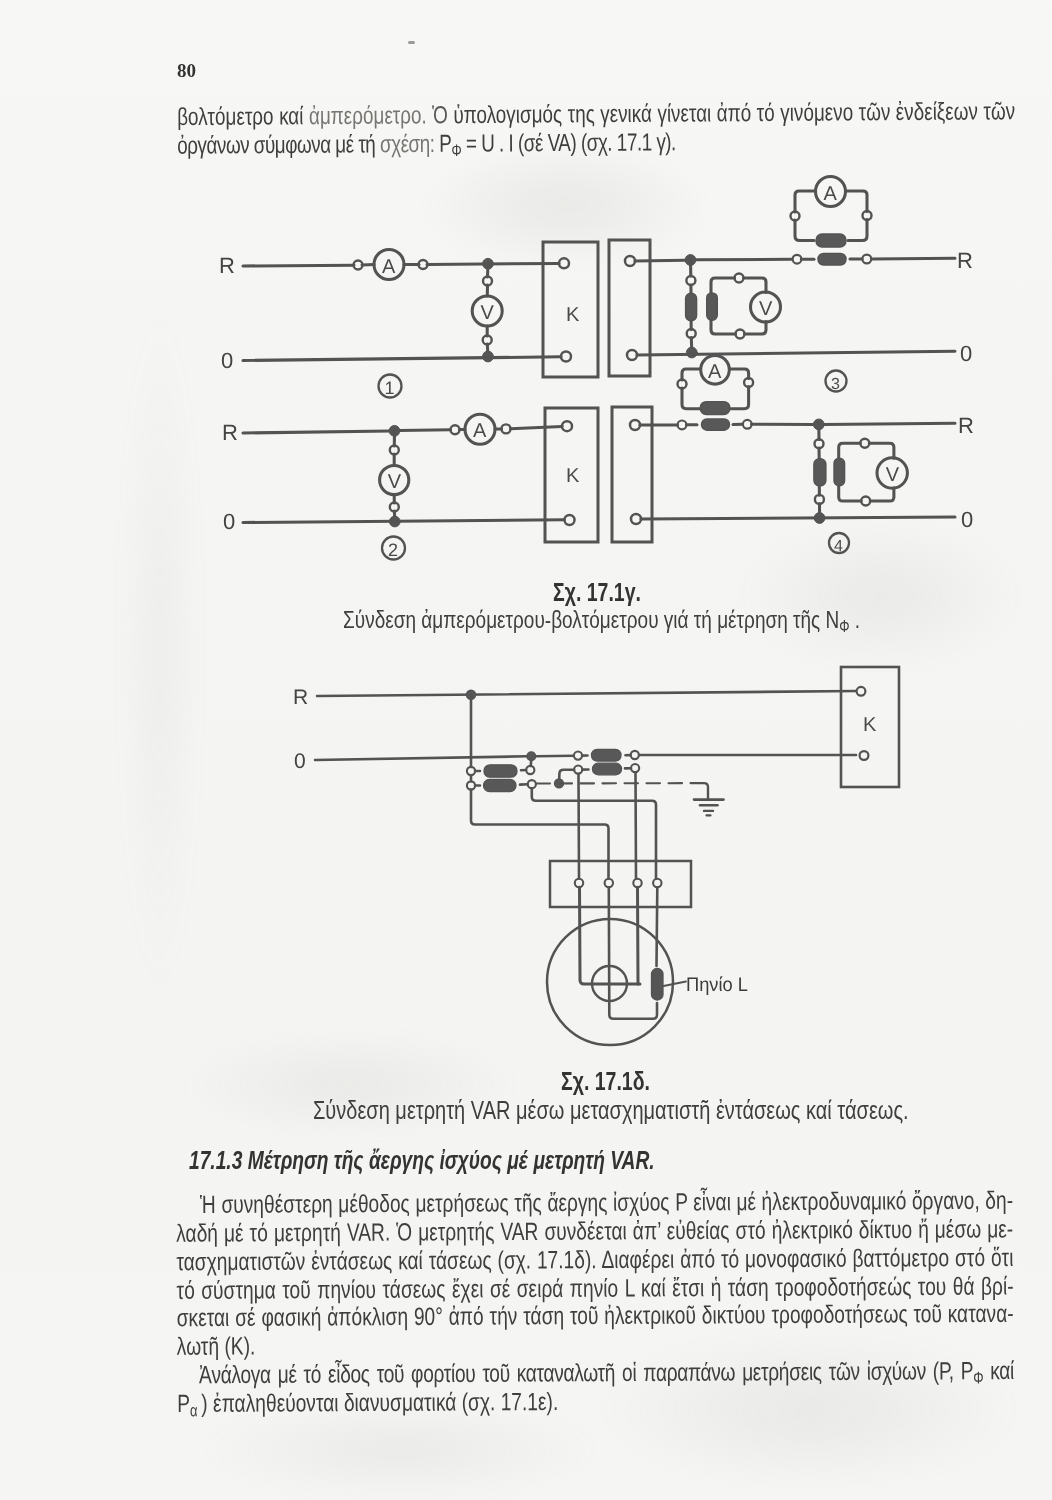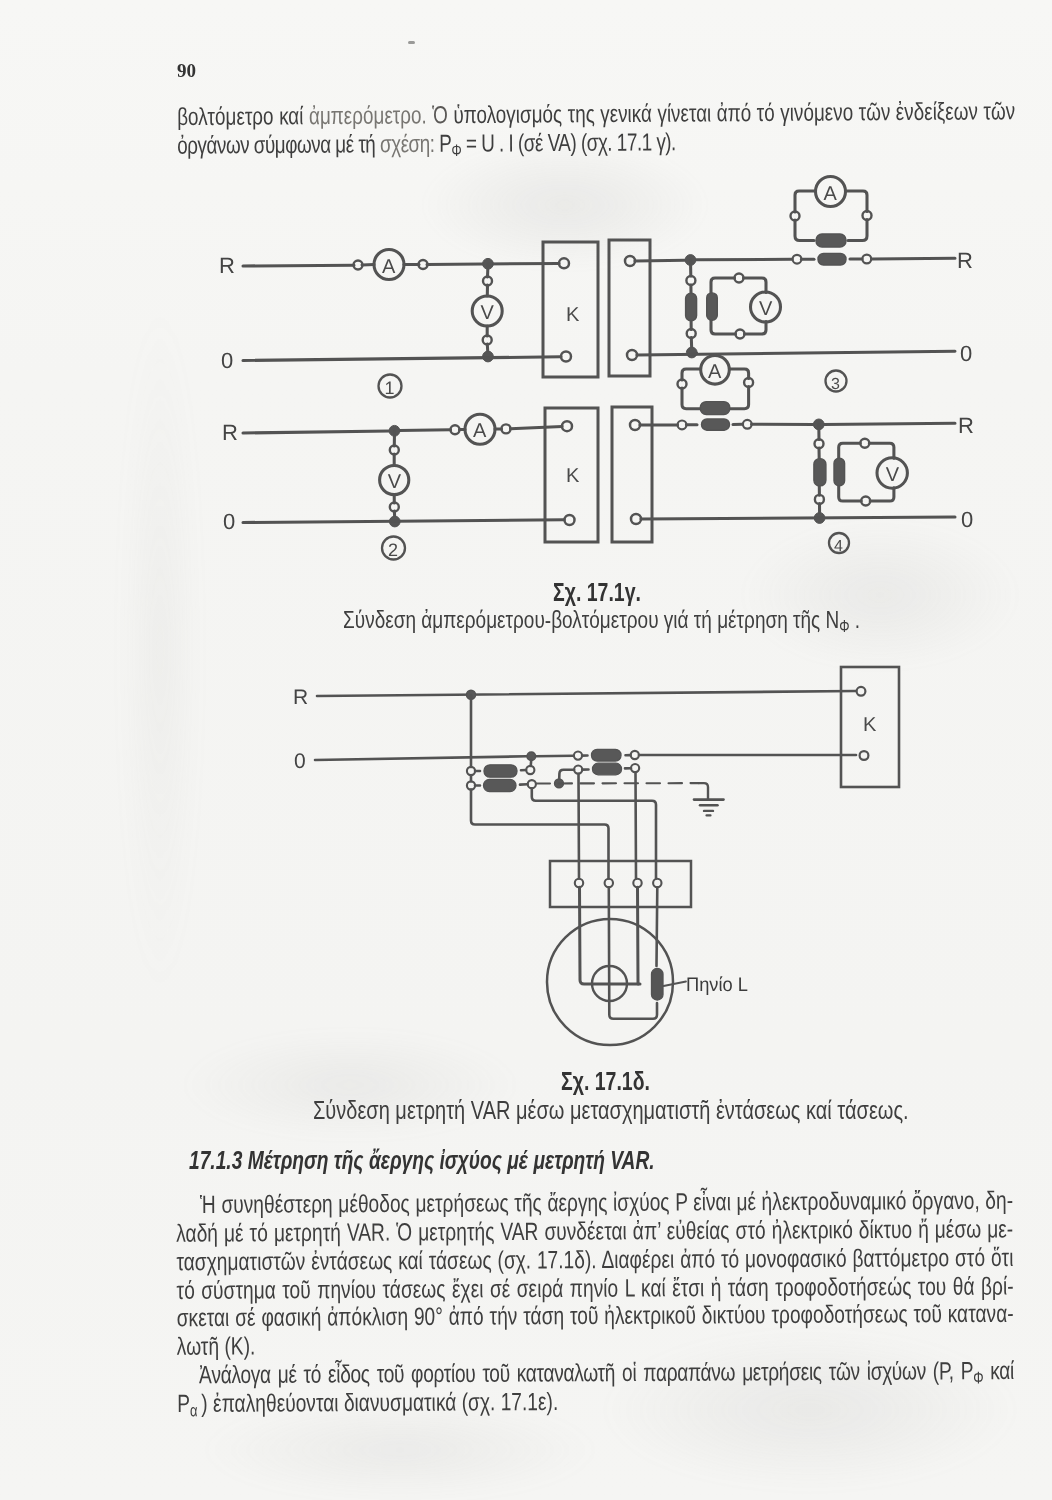--- a/index.html
+++ b/index.html
@@ -6,21 +6,21 @@
   html,body{margin:0;padding:0;}
   body{width:1052px;height:1500px;position:relative;background:linear-gradient(180deg,#f7f7f5 0%,#f5f5f3 25%,#f4f4f2 70%,#f5f5f3 100%);filter:blur(0.22px);
        font-family:"Liberation Sans",sans-serif;color:#3a3a3a;overflow:hidden;}
   .abs{position:absolute;}
   svg{position:absolute;left:0;top:0;}
   sub{font-size:68%;line-height:0;vertical-align:-0.25em;}
 </style>
 </head>
 <body>
 
-<div class="abs" style="left:177px;top:61px;font-family:'Liberation Serif',serif;font-weight:bold;font-size:19px;line-height:19px;color:#333;">90</div>
+<div class="abs" style="left:177px;top:61px;font-family:'Liberation Serif',serif;font-weight:bold;font-size:19px;line-height:19px;color:#333;">80</div>
 
 <div class="abs" style="left:177px;top:103px;width:838px;font-size:18.9px;line-height:21.5px;color:#3e3e3e;transform:rotate(-0.4deg) scaleY(1.3);transform-origin:0 0;">
   <div style="text-align:justify;text-align-last:justify;">βολτόμετρο καί <span style="color:#787672;">ἀμπερόμετρο.</span> <span style="color:#5a5856;">Ὁ</span> ὑπολογισμός της γενικά γίνεται ἀπό τό γινόμενο τῶν ἐνδείξεων τῶν</div>
   <div style="letter-spacing:-0.5px;">ὀργάνων σύμφωνα μέ τή <span style="color:#787672;">σχέση:</span> P<sub>Φ</sub> = U . I (σέ VA) (σχ. 17.1 γ).</div>
 </div>
 
 <div class="abs" style="left:408px;top:41px;width:7px;height:3px;background:#9a9a98;border-radius:2px;filter:blur(0.6px);"></div>
 
 <div class="abs" style="left:420px;top:140px;width:290px;height:130px;background:radial-gradient(ellipse at 50% 50%, rgba(150,150,148,0.13), rgba(150,150,148,0) 70%);filter:blur(6px);"></div>
 <div class="abs" style="left:740px;top:520px;width:280px;height:150px;background:radial-gradient(ellipse at 50% 50%, rgba(150,150,148,0.11), rgba(150,150,148,0) 70%);filter:blur(7px);"></div>

